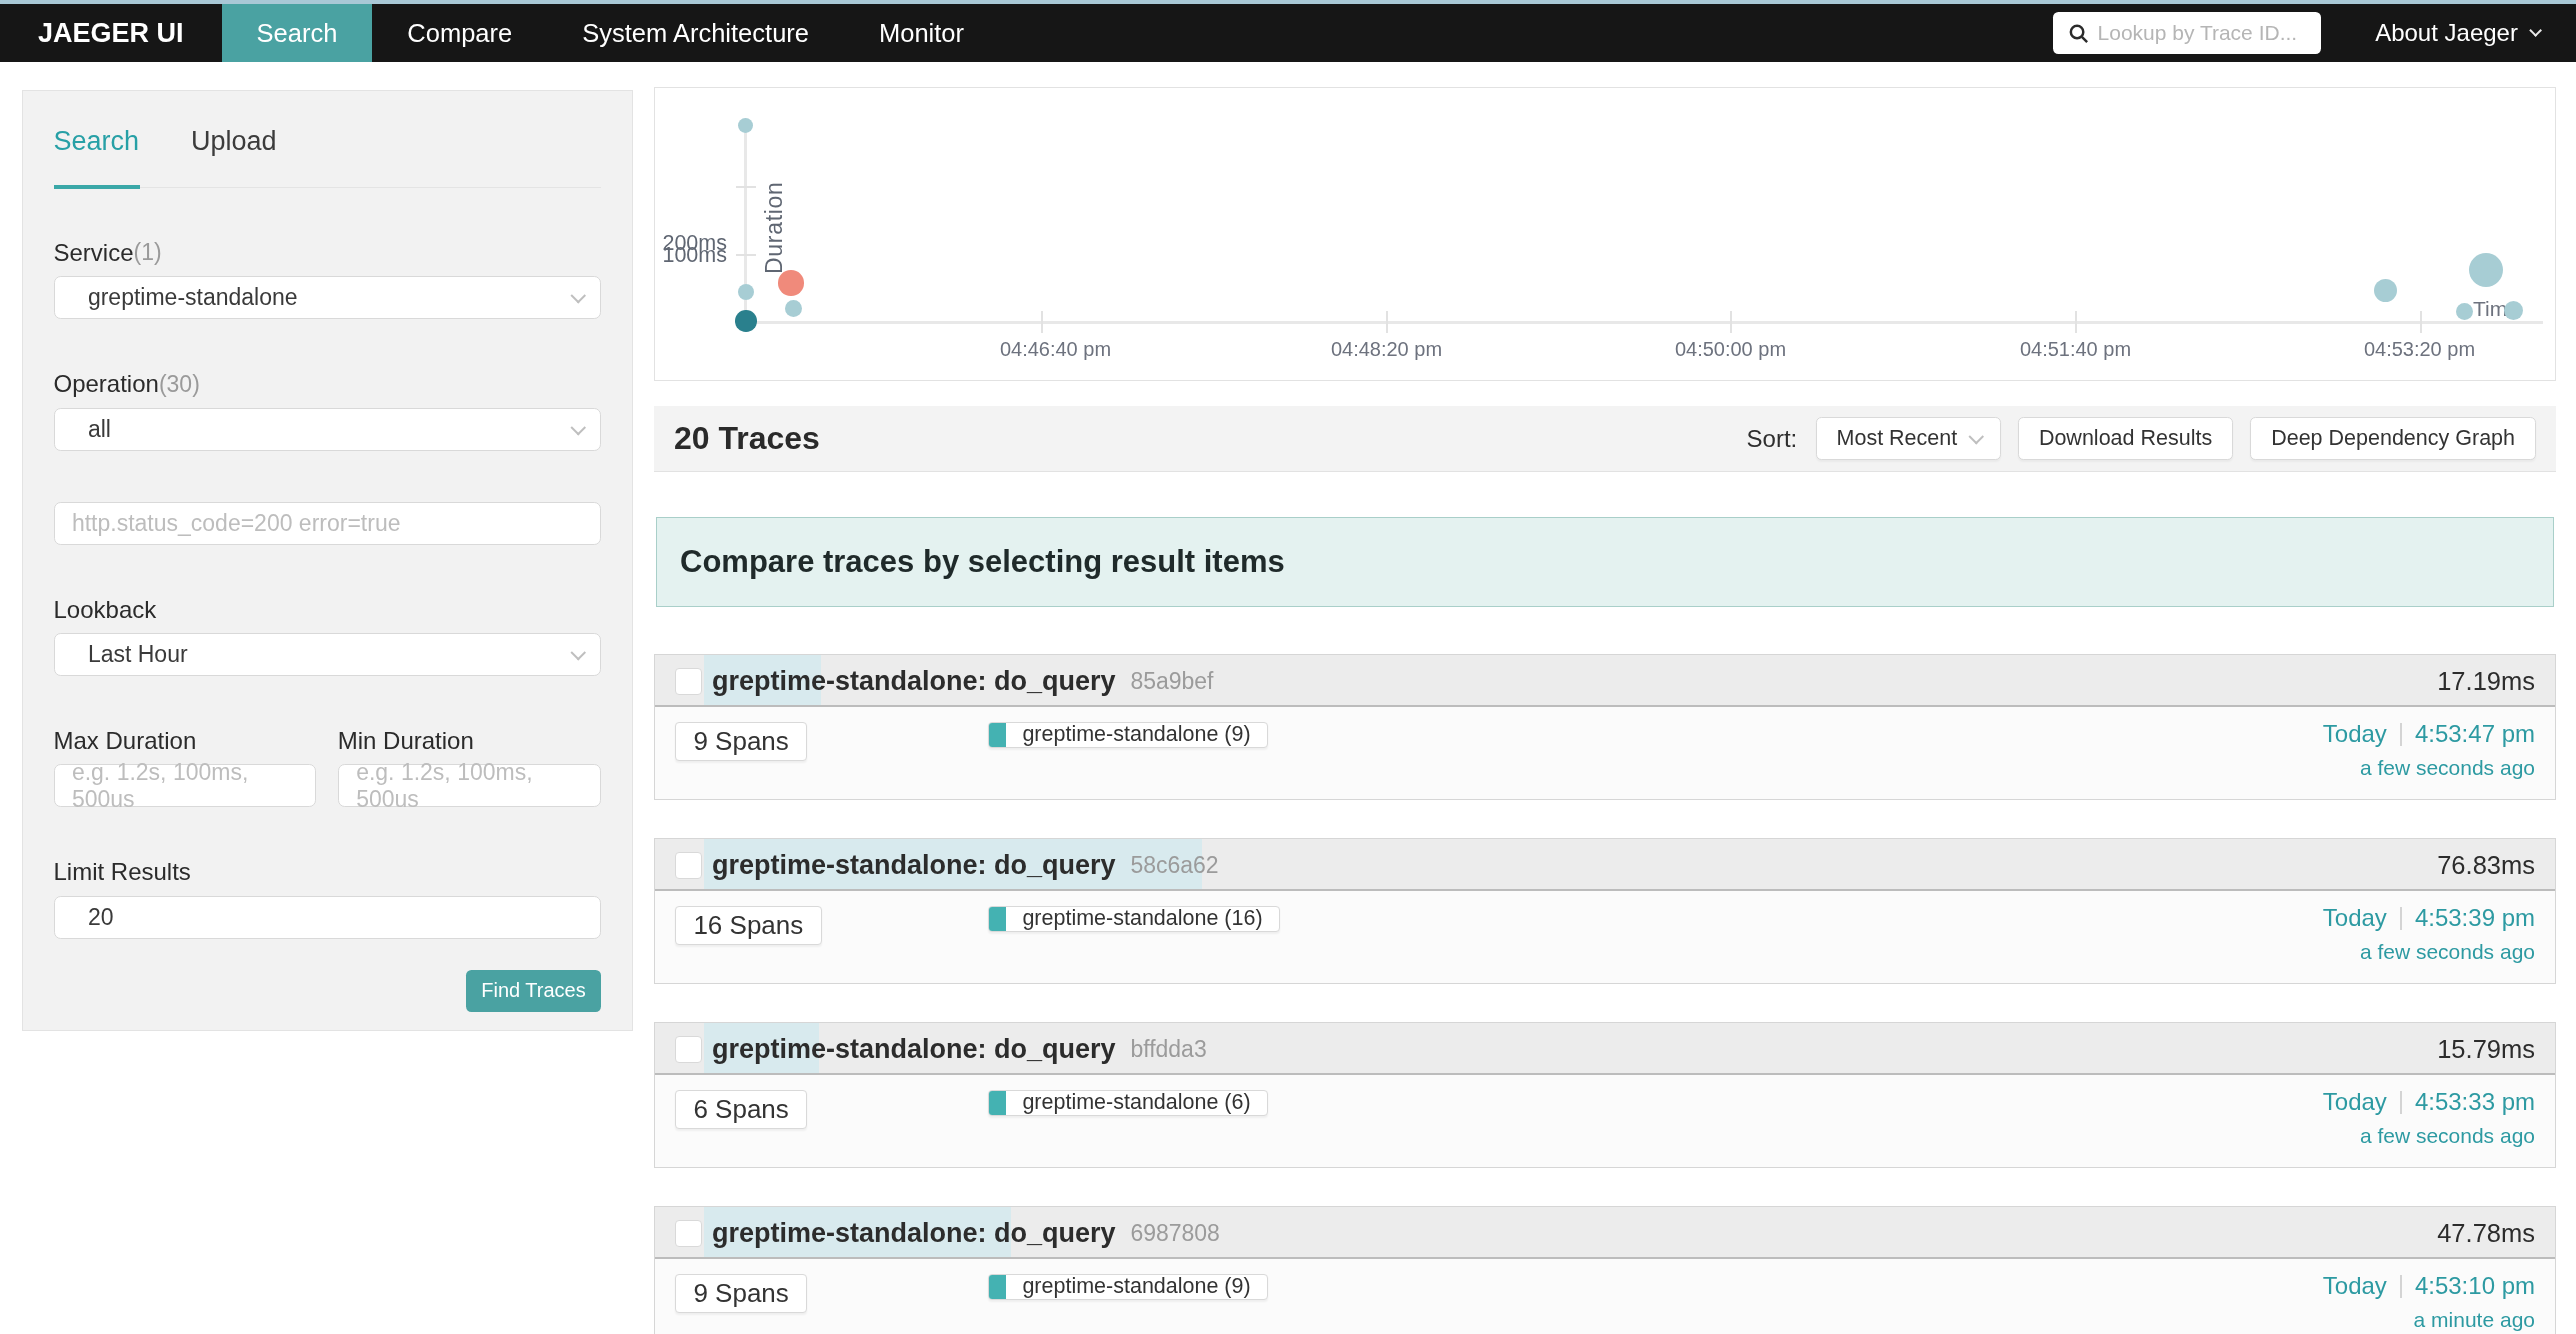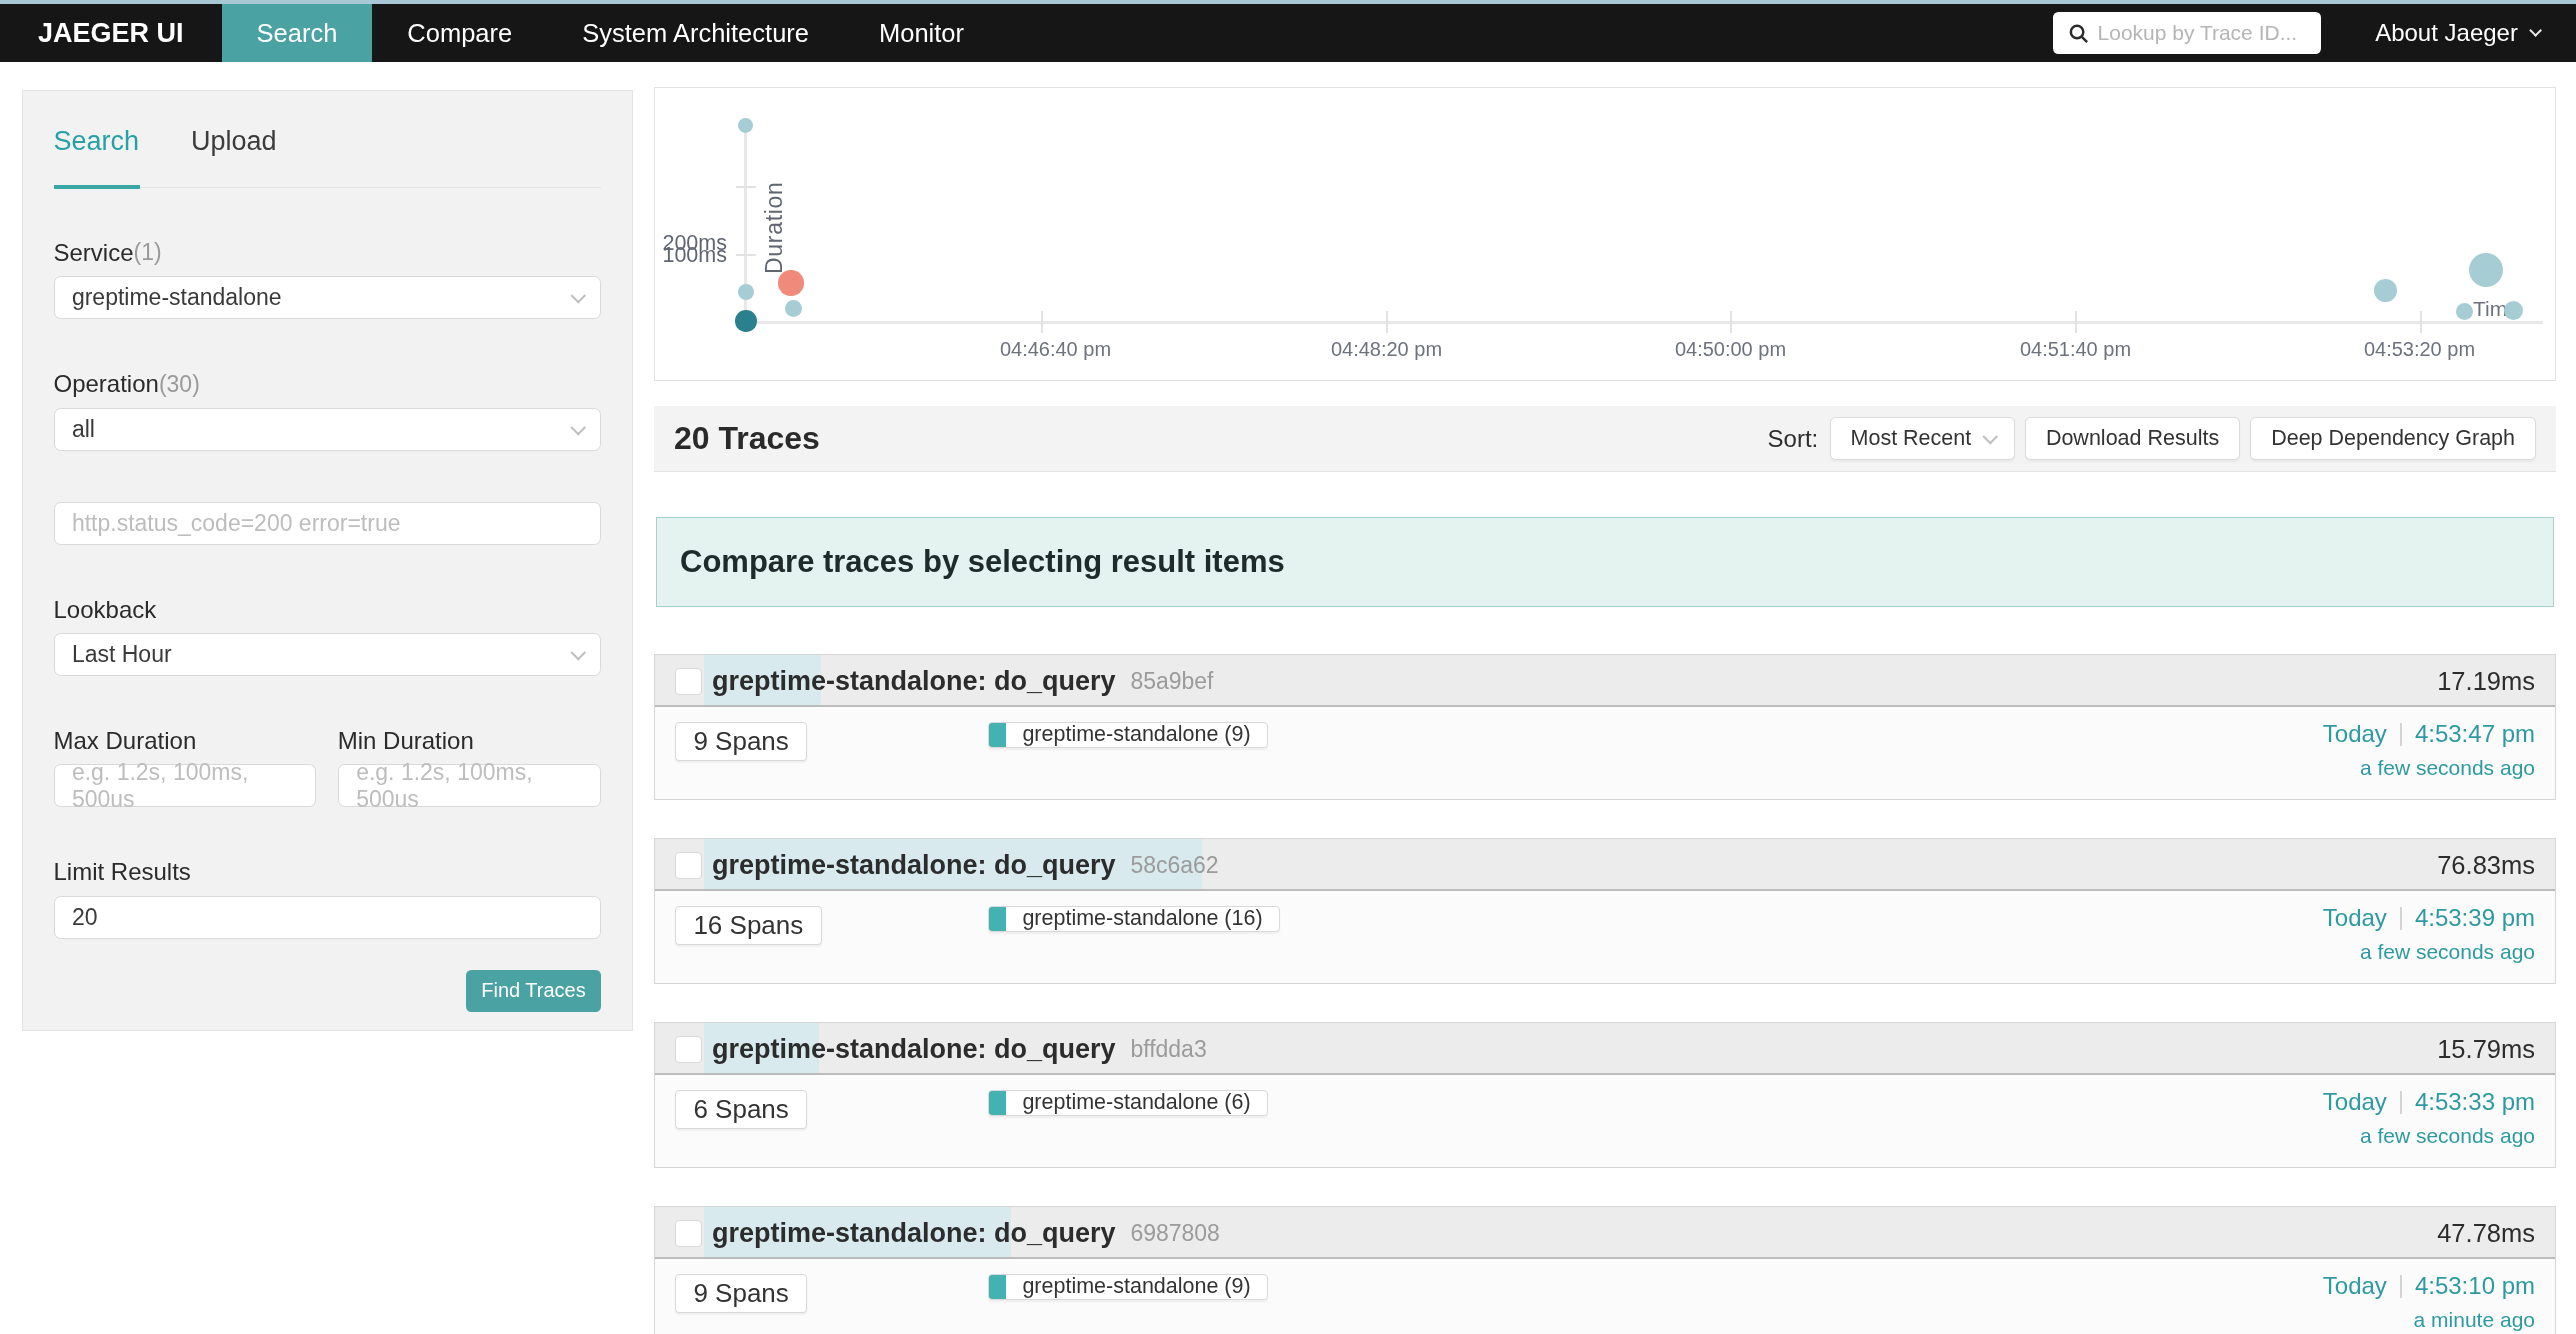--- a/index.html
+++ b/index.html
@@ -31,21 +31,21 @@
   .side-tab.active { color:#27a0a6; }
   .tabline { margin-top:29.5px; height:1.3px; background:#e4e4e4; position:relative; }
   .tabline .ink { position:absolute; left:0; top:-2px; width:86px; height:4px; background:#3ba8a8; }
   .group { margin-top:51px; }
   .group-label { font-size:24px; color:#2b2b2b; display:flex; align-items:center; }
   .group-label .count { color:#9a9a9a; font-size:23px; }
   .help-icon { width:24px; height:24px; border:1.3px solid #b9b9b9; border-radius:50%; color:#a7a7a7;
      font-size:16px; display:inline-flex; align-items:center; justify-content:center; margin-left:4px; }
   .field { margin-top:9.4px; height:43px; background:#fff; border:0.7px solid #d9d9d9; border-radius:6.7px;
       display:flex; align-items:center; padding:0 17.4px; font-size:23px; color:#3a3a3a; }
-  .field .val { flex:1; }
+  .field .val { flex:1;margin-left:16px; }
   .field .ph { flex:1; color:#bdbdbd; }
   .duo { display:flex; gap:21.5px; }
   .duo > div { flex:1; }
   .find-row { display:flex; justify-content:flex-end; margin-top:31px; }
   .find-btn { height:42px; background:#4aa2a2; color:#fff; font-size:20px; border:none; border-radius:5.4px;
       padding:0 14.8px; cursor:pointer; font-family:inherit; }
 
   
   .chart-card { position:absolute; left:654px; top:87px; width:1902px; height:294px;
       background:#fff; border:0.7px solid #e2e2e2; }
@@ -59,21 +59,21 @@
   .xtick-label { position:absolute; top:250px; width:201px; margin-left:-101px; text-align:center;
       color:#6d727e; font-size:20px; }
   .ytick-line { position:absolute; left:81px; width:20px; height:2px; background:#e2e2e2; }
   .ytick-label { position:absolute; left:0; width:72px; text-align:right; color:#5f6672; font-size:21.5px; margin-top:-10.7px; }
   .dot { position:absolute; border-radius:50%; cursor:pointer; }
 
   
   .toolbar { position:absolute; left:654px; top:406px; width:1902px; height:66px; background:#f3f3f3;
       border-bottom:0.7px solid #e2e2e2; display:flex; align-items:center; padding:0 20px; }
   .toolbar .title { font-size:32px; font-weight:bold; color:#2a2a2a; }
-  .toolbar .right { margin-left:auto; display:flex; align-items:center; gap:10px; }
+  .toolbar .right { margin-left:auto; display:flex; align-items:center; gap:17px; }
   .sort-label { font-size:24px; color:#2e2e2e; margin-right:1.3px; }
   .btn { height:43px; background:#fff; border:0.7px solid #d9d9d9; border-radius:5.4px; font-size:21.5px;
       color:#333; display:inline-flex; align-items:center; gap:12px; padding:0 20px; cursor:pointer;
       font-family:inherit; box-shadow:0 1.3px 2px rgba(0,0,0,0.04); }
 
   
   .banner { position:absolute; left:656px; top:517px; width:1898px; height:90px; background:#e4f2f0;
       border:1.3px solid #a9cfc9; display:flex; align-items:center; padding:0 23px; }
   .banner .txt { font-size:31px; font-weight:bold; color:#1f2a2a; }
 

